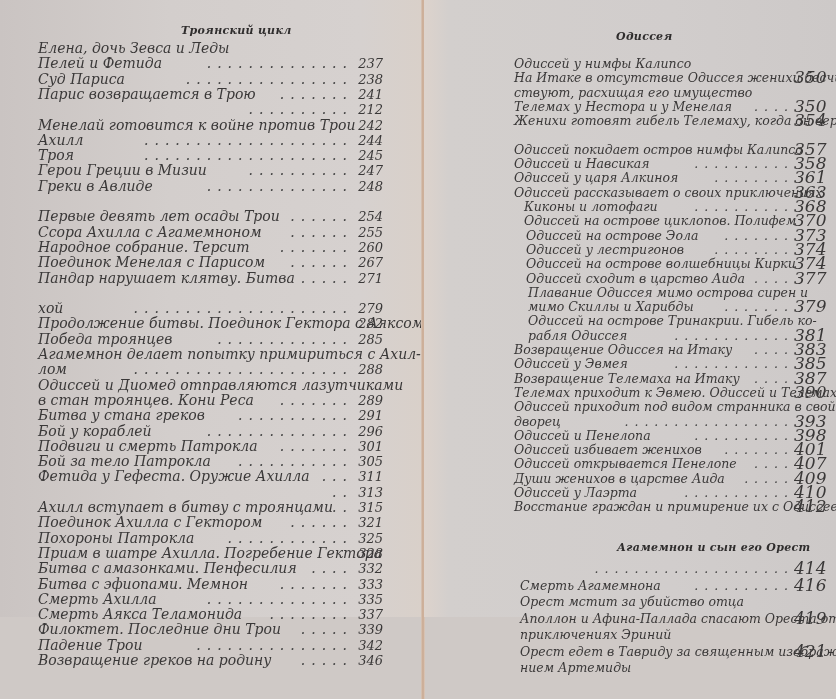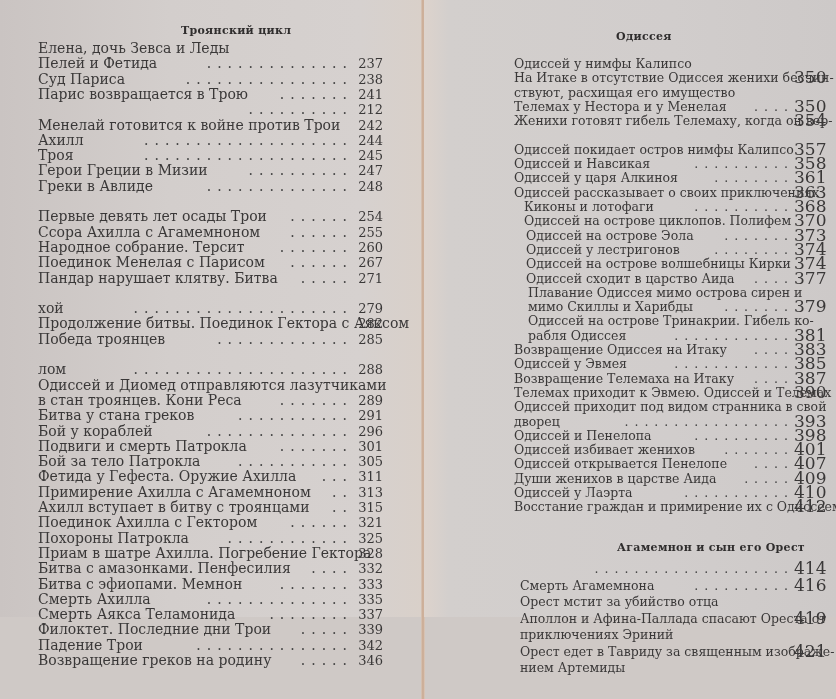--- a/index.html
+++ b/index.html
@@ -5,20 +5,21 @@
   html, body { margin:0; padding:0; }
   body {
     width:836px; height:699px; overflow:hidden; position:relative;
     background:#cfc9c6;
     font-family:"DejaVu Serif", "Liberation Serif", serif;
     color:#3a3838;
   }
   .page {
     position:absolute; top:0; height:617px;
     box-sizing:border-box;
+    font-style:italic;
   }
   .page-left {
     left:0; width:424px;
     background:linear-gradient(90deg,#cac4c2 0%,#d3cecc 40%,#d6d1cf 85%,#d9d0c9 100%);
   }
   .page-right {
     left:424px; width:412px;
     background:linear-gradient(90deg,#ddd3cc 0%,#d3cfcd 6%,#d1cdcc 60%,#cdc9c8 100%);
   }
   .gutter {
@@ -130,20 +131,24 @@
       <div class="row" style="top: 275.4px;">
         <span class="title">Продолжение битвы. Поединок Гектора с Аяксом</span>
         <span class="dots"></span>
         <span class="page-num">282</span>
       </div>
       <div class="row" style="top: 290.7px;">
         <span class="title">Победа троянцев</span>
         <span class="dots">.............</span>
         <span class="page-num">285</span>
       </div>
+      <div class="row" style="top: 306px;">
+        <span class="title">Агамемнон делает попытку примириться с Ахил-</span>
+        <span class="page-num"></span>
+      </div>
       <div class="row" style="top: 321.3px;">
         <span class="title">лом</span>
         <span class="dots">.....................</span>
         <span class="page-num">288</span>
       </div>
       <div class="row" style="top: 336.6px;">
         <span class="title">Одиссей и Диомед отправляются лазутчиками</span>
         <span class="page-num"></span>
       </div>
       <div class="row" style="top: 351.9px;">
@@ -170,21 +175,20 @@
         <span class="title">Бой за тело Патрокла</span>
         <span class="dots">...........</span>
         <span class="page-num">305</span>
       </div>
       <div class="row" style="top: 428.4px;">
         <span class="title">Фетида у Гефеста. Оружие Ахилла</span>
         <span class="dots">...</span>
         <span class="page-num">311</span>
       </div>
       <div class="row" style="top: 443.7px;">
-        <span class="title">Примирение Ахилла с Агамемноном</span>
         <span class="dots">..</span>
         <span class="page-num">313</span>
       </div>
       <div class="row" style="top: 459px;">
         <span class="title">Ахилл вступает в битву с троянцами</span>
         <span class="dots">..</span>
         <span class="page-num">315</span>
       </div>
       <div class="row" style="top: 474.3px;">
         <span class="title">Поединок Ахилла с Гектором</span>

